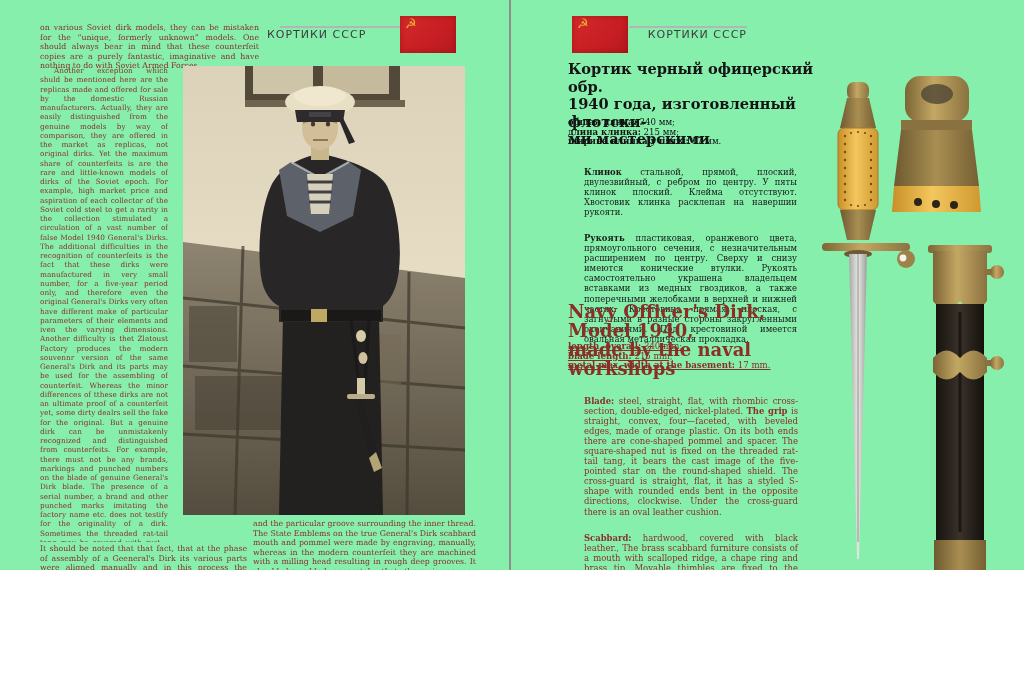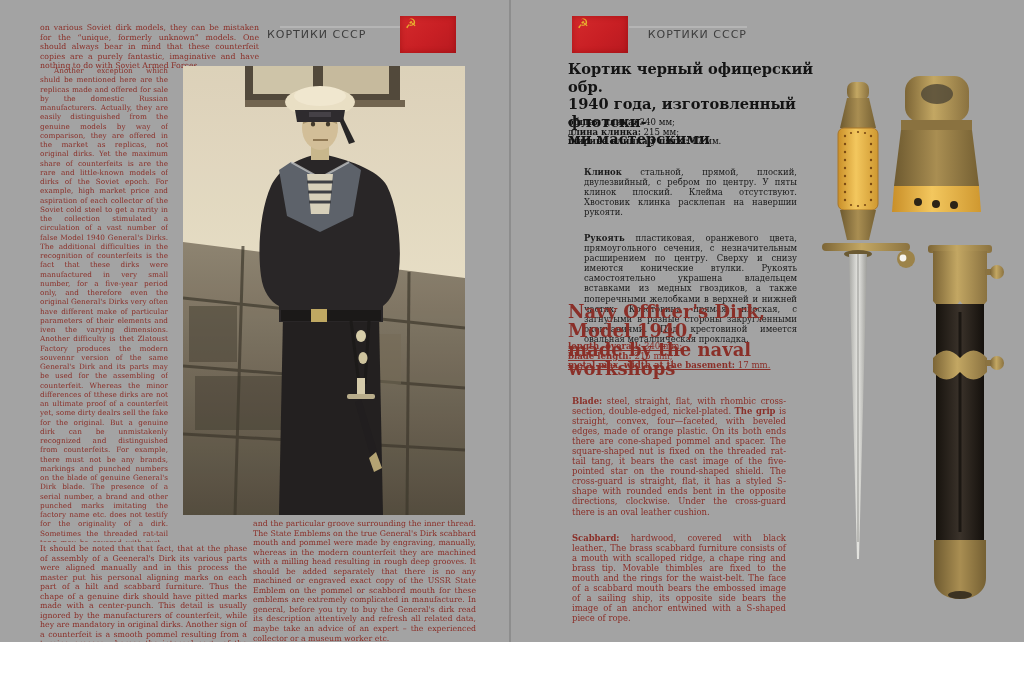--- a/index.html
+++ b/index.html
@@ -1,16 +1,16 @@
 <!DOCTYPE html>
 <html><head>
 <meta charset="utf-8">
 <style>
   html,body{margin:0;padding:0;background:#ffffff;}
-  .book{position:relative;width:1024px;height:642px;background:#a3a3a3;overflow:hidden;
+  .book{position:relative;width:1024px;height:570px;background:#86efac;overflow:hidden;
         font-family:"DejaVu Serif", serif;}
   .divider{position:absolute;left:509px;top:0;width:2px;height:687px;background:#8d8d8d;}
 
   
   .head-title{position:absolute;font-family:"DejaVu Sans", sans-serif;font-size:11px;
               letter-spacing:1px;color:#3d3d3d;white-space:nowrap;}
   .head-line{position:absolute;height:2px;background:#b5b5b5;}
   .flag{position:absolute;width:56px;height:37px;background:linear-gradient(135deg,#d42a2c 0%,#c81f24 55%,#b81a20 100%);
         box-shadow:inset 0 0 6px rgba(120,0,0,.45);}
   .flag .emblem{position:absolute;left:5px;top:1px;font-size:13px;color:#e8b02f;
@@ -30,21 +30,21 @@
   .photo-frame{position:absolute;left:183px;top:66px;width:282px;height:449px;}
 
   
   .rp-title-ru{position:absolute;left:568px;top:60px;width:250px;font-size:14.6px;font-weight:bold;
                line-height:17.5px;color:#141414;}
   .rp-specs-ru{position:absolute;left:568px;top:118px;width:250px;font-size:8.6px;line-height:9.6px;color:#141414;}
   .rp-body-ru{position:absolute;left:568px;top:151px;width:245px;font-size:8.45px;line-height:10.05px;color:#1a1a1a;}
   .rp-title-en{position:absolute;left:568px;top:302px;width:250px;font-size:18px;font-weight:bold;
                line-height:19px;}
   .rp-specs-en{position:absolute;left:568px;top:342px;width:250px;font-size:8.6px;line-height:9.6px;text-decoration:underline;}
-  .rp-body-en{position:absolute;left:556px;top:380px;width:246px;font-size:8.45px;line-height:10.05px;}
+  .rp-body-en{position:absolute;left:568px;top:380px;width:246px;font-size:8.45px;line-height:10.05px;}
   .rp-body-ru p,.rp-body-en p{margin:16px;}
   b.lead{font-weight:bold;}
 
   .dirk-frame{position:absolute;left:818px;top:62px;width:206px;height:545px;}
 </style>
 </head>
 <body>
 
 <div class="book">
 

